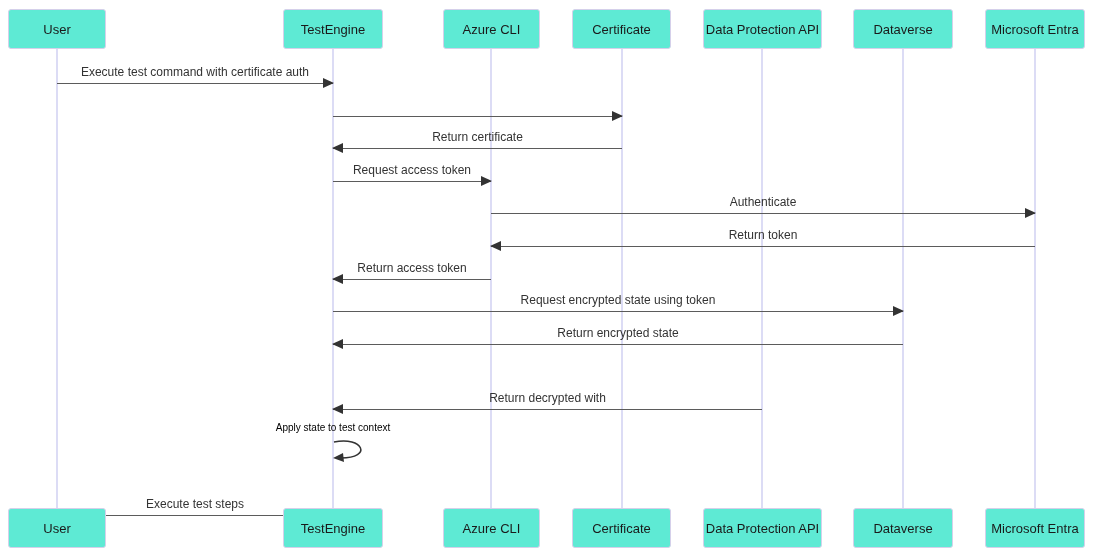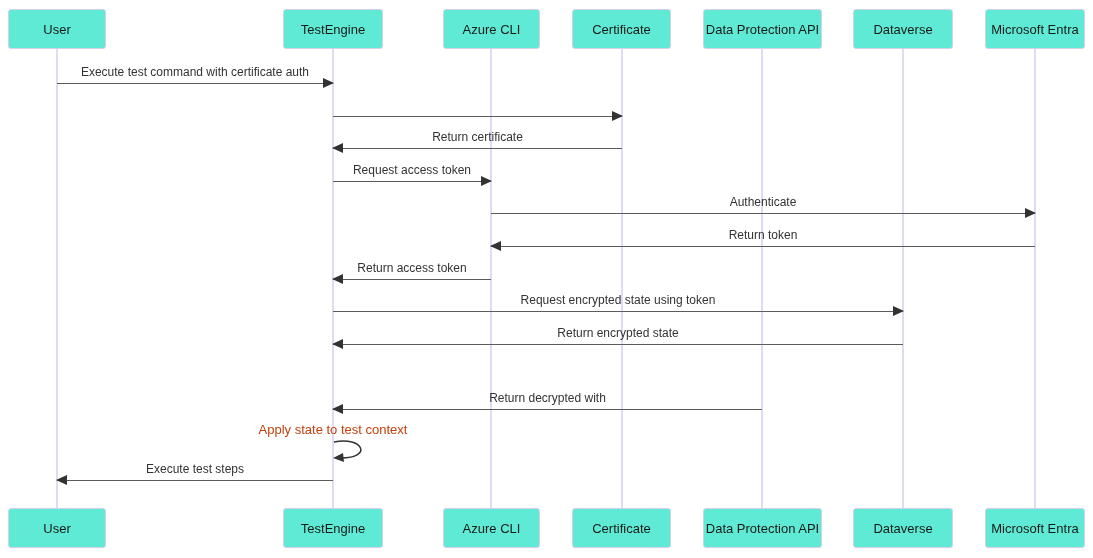--- a/index.html
+++ b/index.html
@@ -56,22 +56,22 @@
     bottom: -4px;
     width: 0; height: 0;
     border-top: 5px solid transparent;
     border-bottom: 5px solid transparent;
   }
   .head-right { right: -1px; border-left: 11px solid #333333; }
   .head-left  { left: -1px;  border-right: 11px solid #333333; }
   .selfloop-label {
     position: absolute;
     transform: translateX(-50%);
-    font-size: 13px;
-    color: #c2410c;
+    font-size: 10px;
+    color: #000000;
     white-space: nowrap;
   }
   .selfloop-svg { position: absolute; overflow: visible; z-index: 2; }
 </style>
 </head>
 <body>
 
 <div id="canvas">
 
   <div class="lifeline" style="left:56px"></div>
@@ -185,19 +185,19 @@
     <div class="msg-line"></div>
     <div class="head head-left"></div>
   </div>
 
   <div class="selfloop-label" style="left:333px; top:422px">Apply state to test context</div>
   <svg class="selfloop-svg" style="left:333px; top:438px" width="40" height="26" viewBox="0 0 40 26">
     <path d="M 1 4 C 30 -2, 40 20, 8 20" fill="none" stroke="#333333" stroke-width="1.5"></path>
     <path d="M 10 15 L 0 20 L 11 24 Z" fill="#333333"></path>
   </svg>
 
-  <div class="msg" style="left:57px; width:276px; top:458px; height:23px">
+  <div class="msg" style="left:57px; width:276px; top:493px; height:23px">
     <div class="msg-label">Execute test steps</div>
     <div class="msg-line"></div>
     <div class="head head-left"></div>
   </div>
 
 </div>
 
 </body></html>

